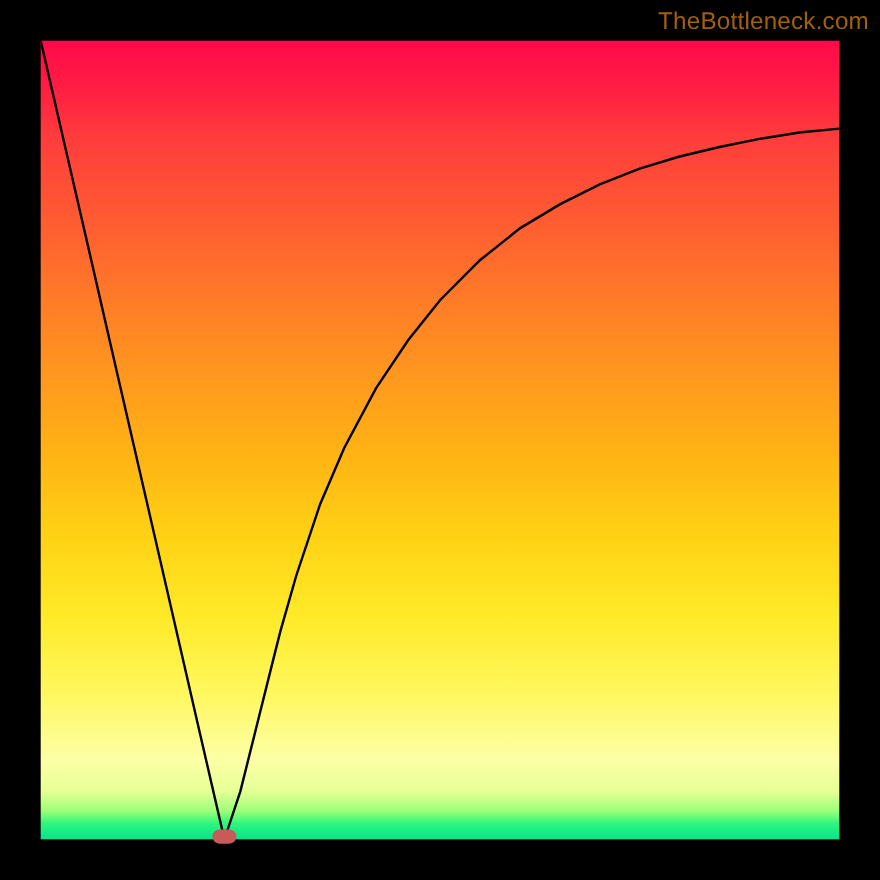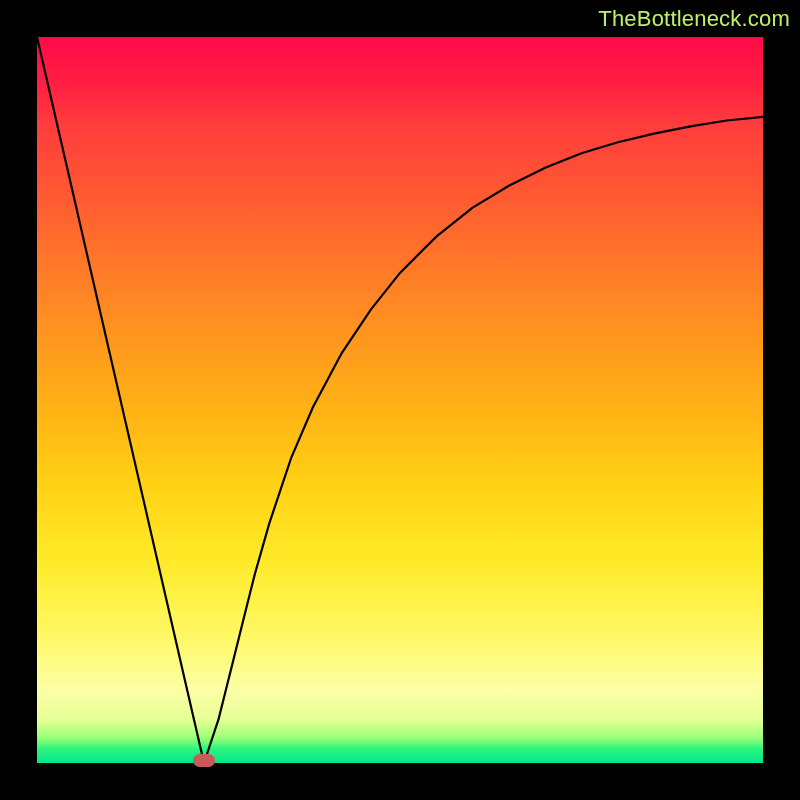--- a/index.html
+++ b/index.html
@@ -51,21 +51,21 @@
     position: absolute;
     width: 22px;
     height: 13px;
     background: #c85a5a;
     border-radius: 7px;
   }
   .watermark {
     position: absolute;
     top: 6px;
     right: 10px;
-    color: #bef264;
+    color: #a16207;
     font-size: 22px;
     letter-spacing: 0.2px;
     font-weight: 400;
   }
 </style>
 </head>
 <body>
 
 <div class="frame">
   <div class="plot">

